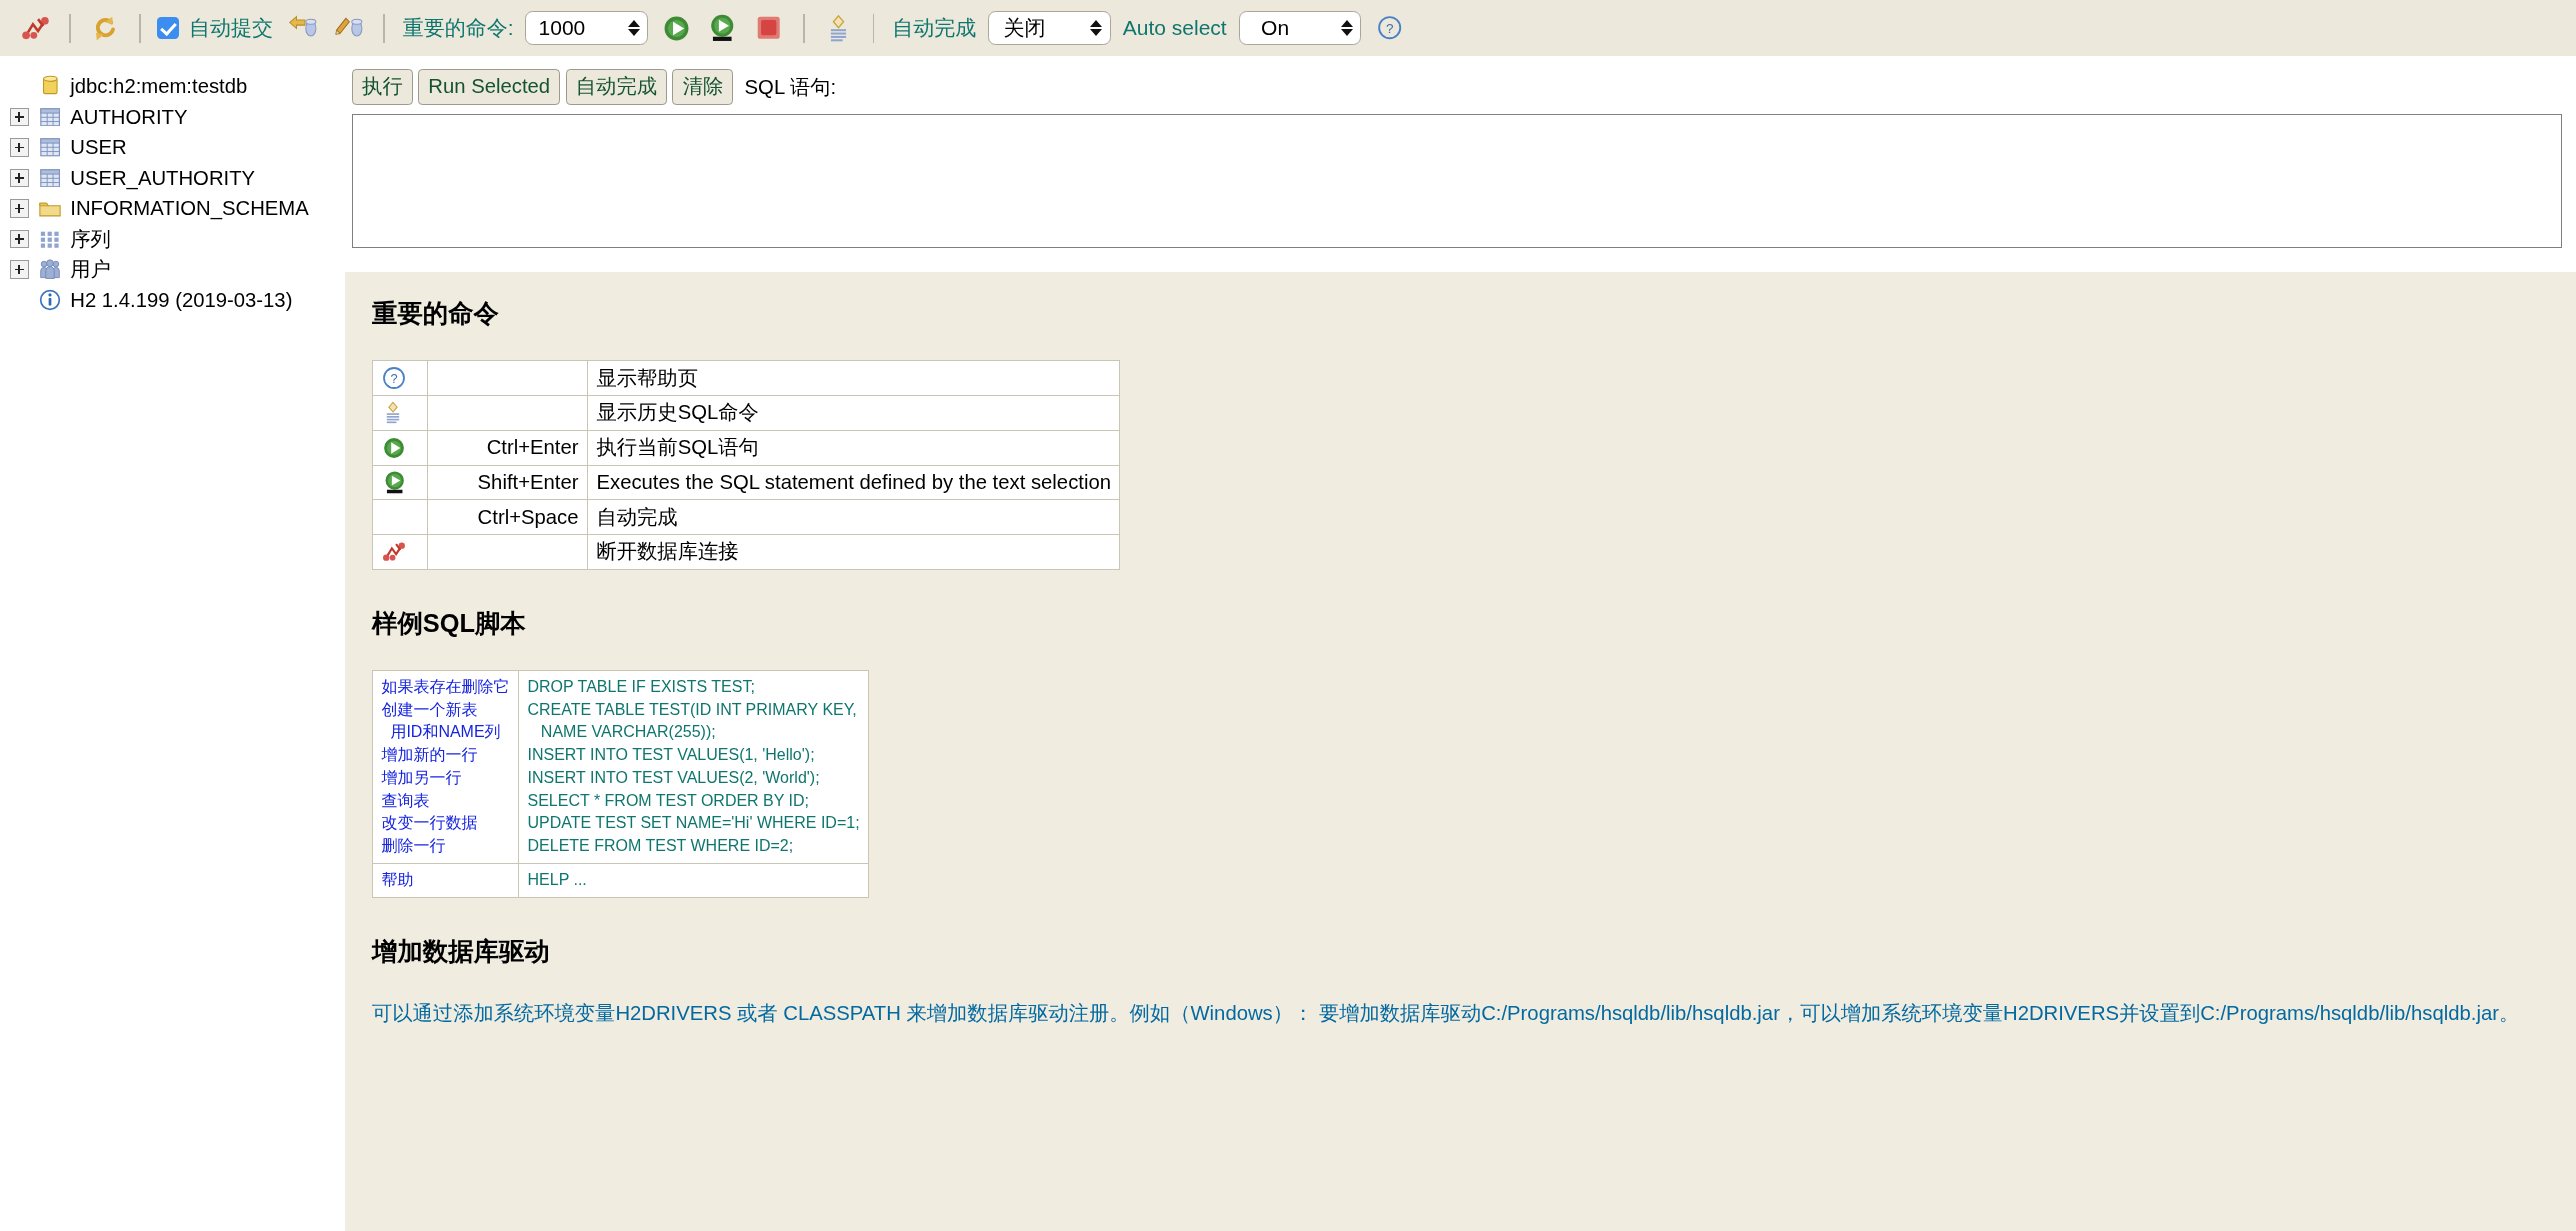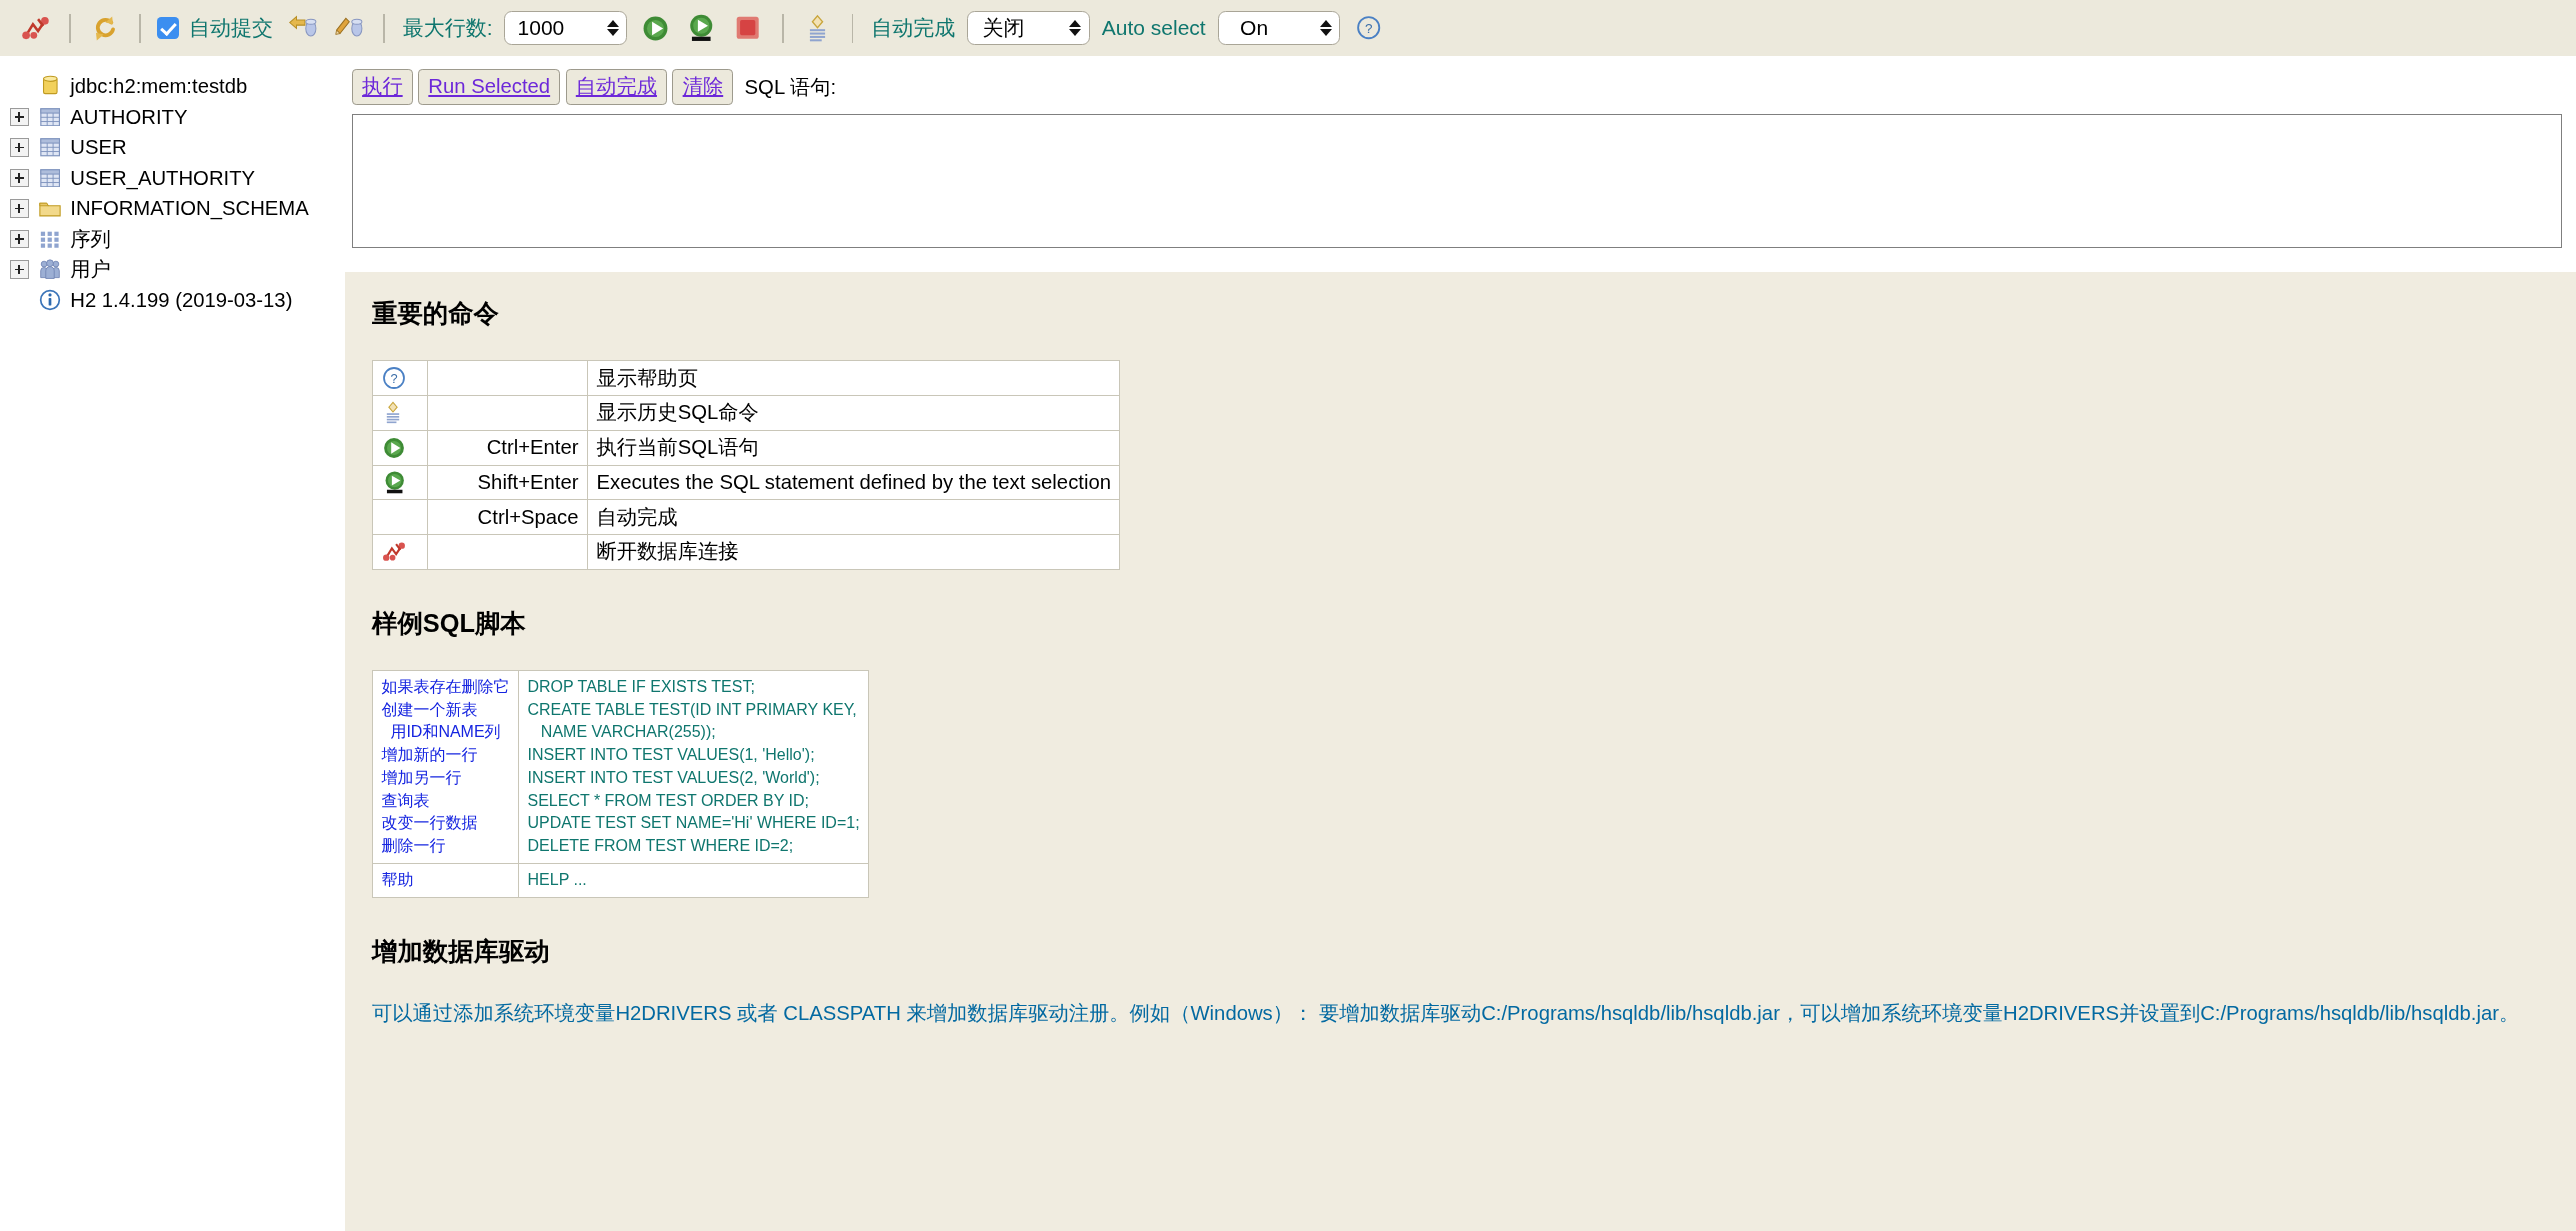--- a/index.html
+++ b/index.html
@@ -97,23 +97,23 @@
     background: #ffffff;
     box-sizing: border-box;
   }
   #sqlbar {
     position: absolute; left: 0; top: 12px; height: 37px;
     display: flex; align-items: center; padding-left: 6.8px;
   }
   .sqlbtn {
     background: #ece9dc; border: 1.3px solid #9d9a8d; border-radius: 4.2px;
     font-family: "Liberation Sans", sans-serif;
-    font-size: 20.3px; color: #6d28d9; height: 36px;
+    font-size: 20.3px; color: #14532d; height: 36px;
     padding: 0 9.3px; margin-right: 5.1px; cursor: pointer;
-    line-height: 1; white-space: nowrap; text-decoration: underline;
+    line-height: 1; white-space: nowrap;
   }
   #sqllabel { font-size: 20.3px; color: #000; margin-left: 6px; white-space: nowrap; }
   #sqlarea {
     position: absolute; left: 6.8px; top: 58px;
     width: 2210px; height: 134px;
     background: #ffffff; border: 1.7px solid #7f7f7f;
     box-sizing: border-box; resize: none; outline: none;
     font-family: "Liberation Mono", monospace; font-size: 18.6px;
     padding: 5.1px;
   }
@@ -207,21 +207,21 @@
     <svg width="30.5" height="27" viewBox="0 0 36 32">
       <path d="M3 18 L14 4 L18 8 L7 22 Z" fill="#e0a43c" stroke="#9a6f1f" stroke-width="1.2"></path>
       <path d="M3 18 L2 23 L7 22 Z" fill="#f0d9a8" stroke="#9a6f1f" stroke-width="1"></path>
       <ellipse cx="27" cy="16" rx="6" ry="9" fill="#b9c6e8" stroke="#8796c0" stroke-width="1.2"></ellipse>
       <ellipse cx="27" cy="8" rx="6" ry="3" fill="#d7dff2" stroke="#8796c0" stroke-width="1.2"></ellipse>
     </svg>
   </span>
 
   <span class="tb-sep"></span>
 
-  <span class="tb-label">最大行数:</span>
+  <span class="tb-label">重要的命令:</span>
   <span class="spinner">
     <span class="sv">1000</span>
     <span class="spin-arrows">
       <i class="up"></i>
         <i class="dn"></i>
     </span>
   </span>
 
   <span class="tb-icon">
     <svg width="29" height="29" viewBox="0 0 34 34">

